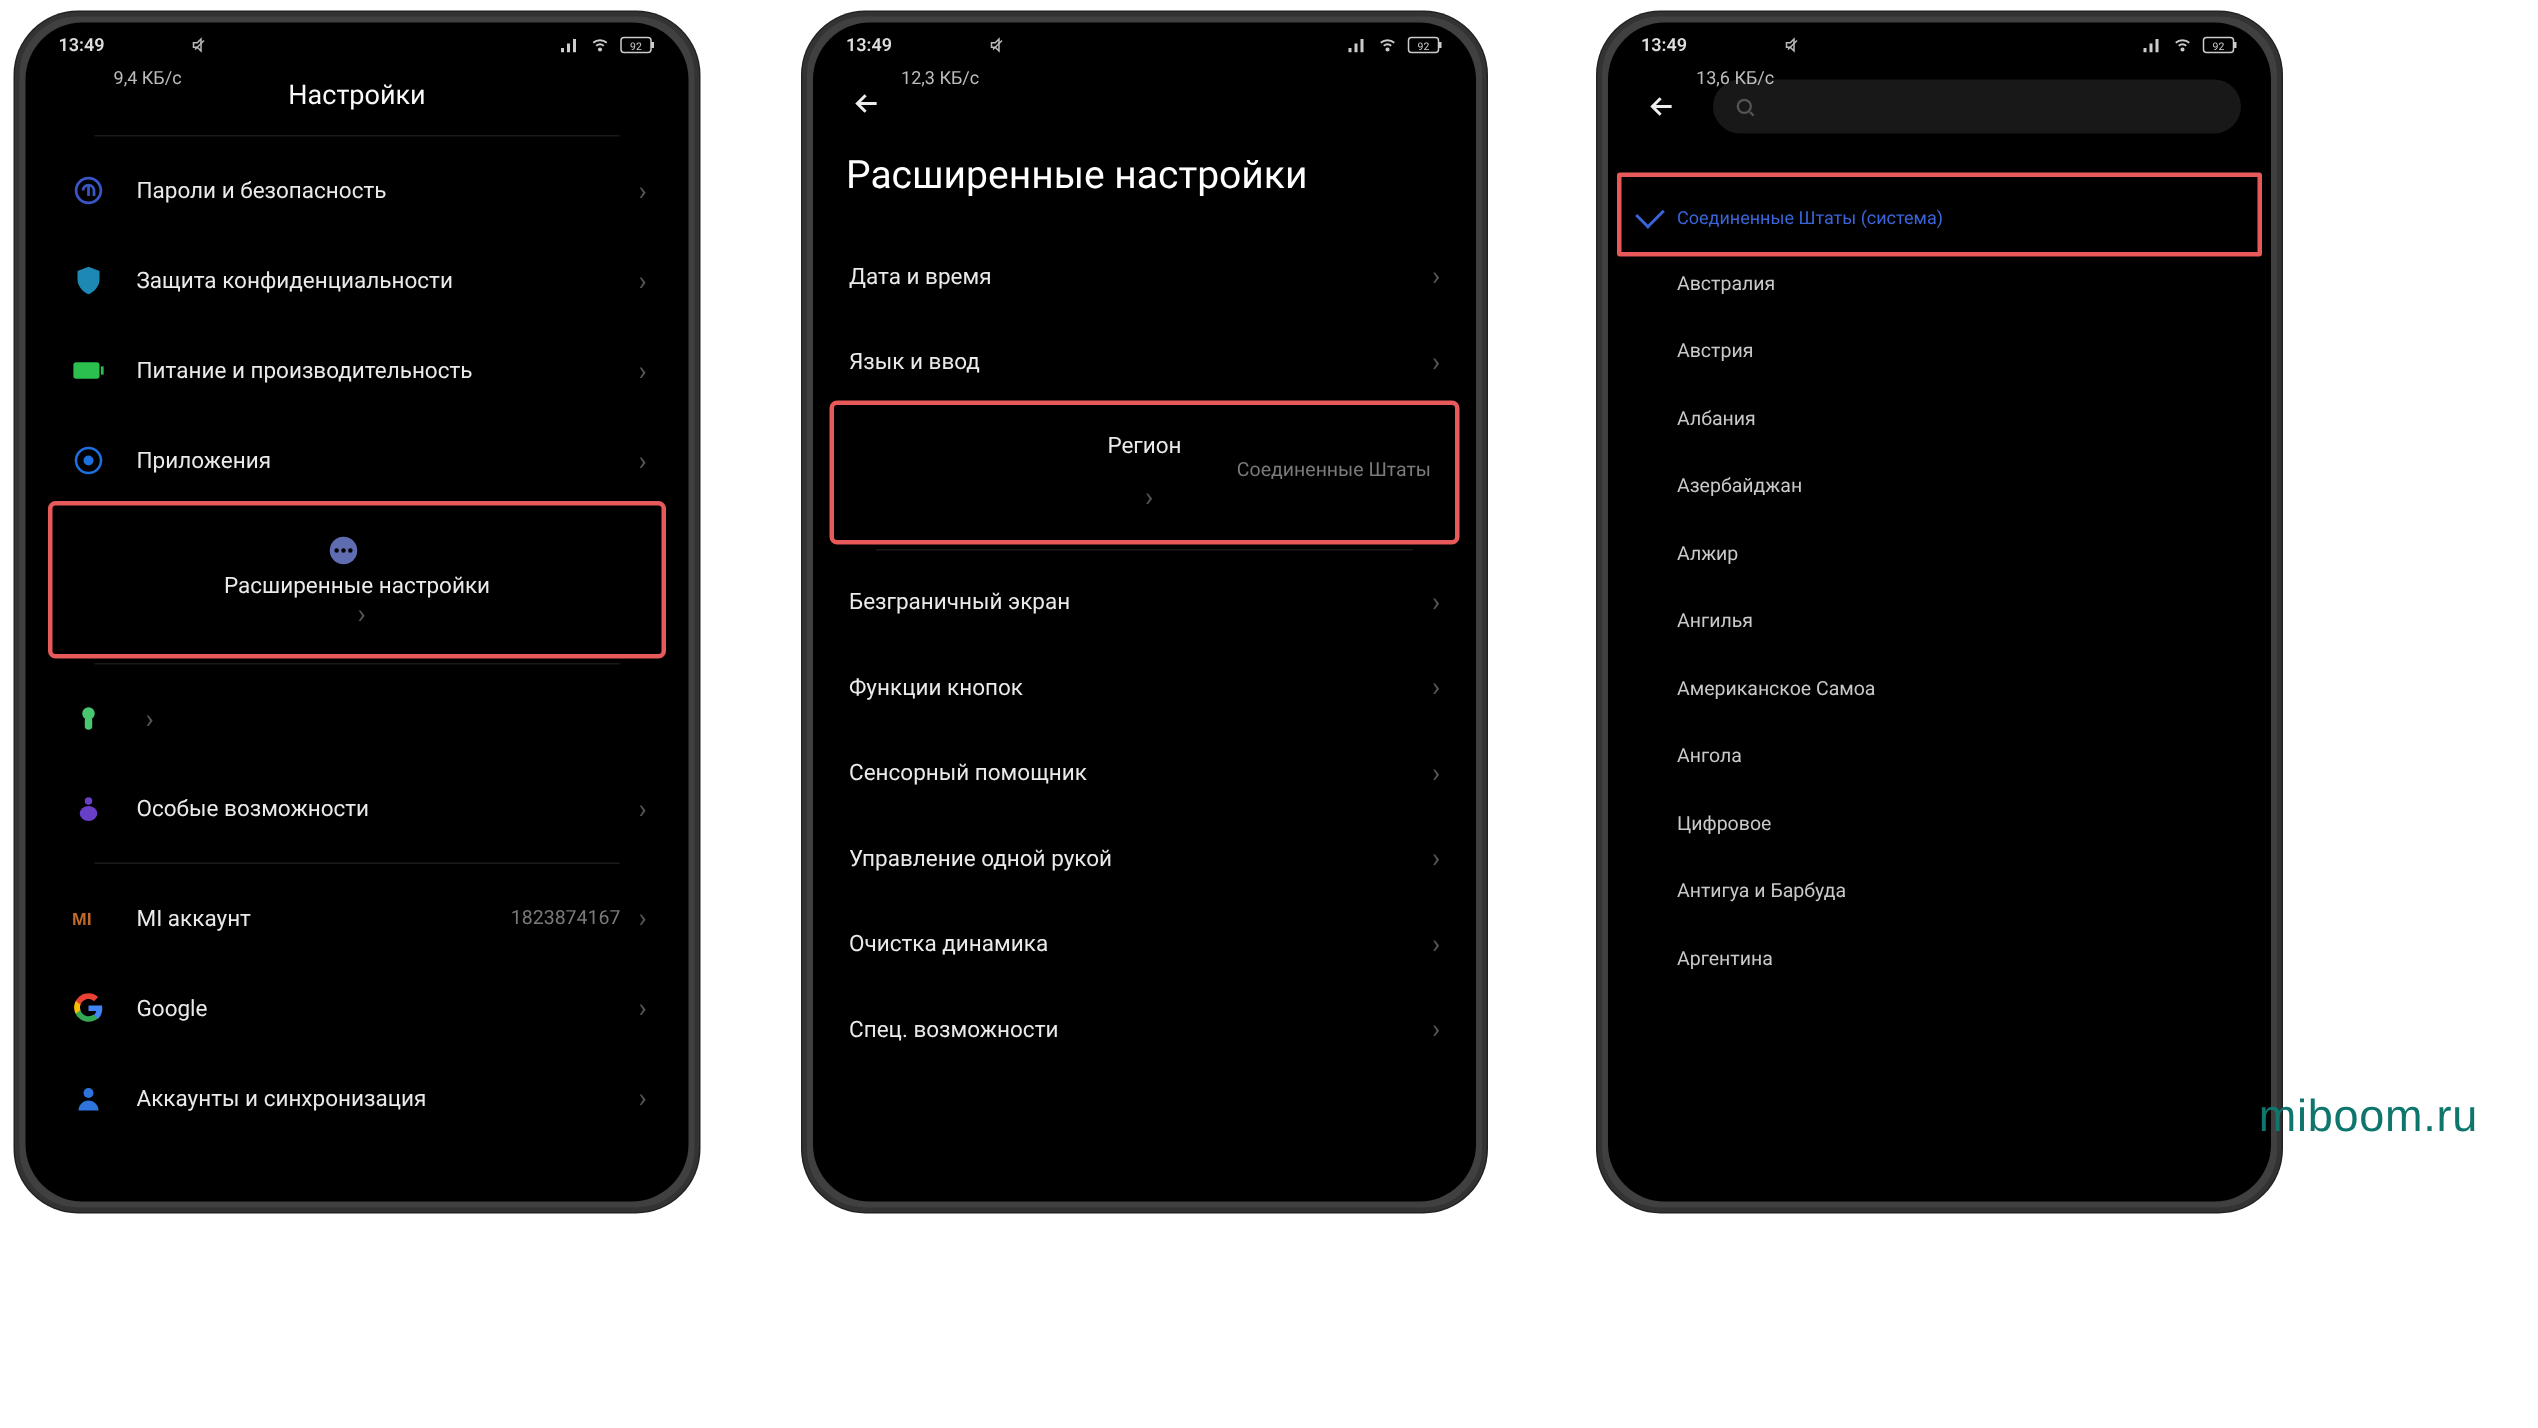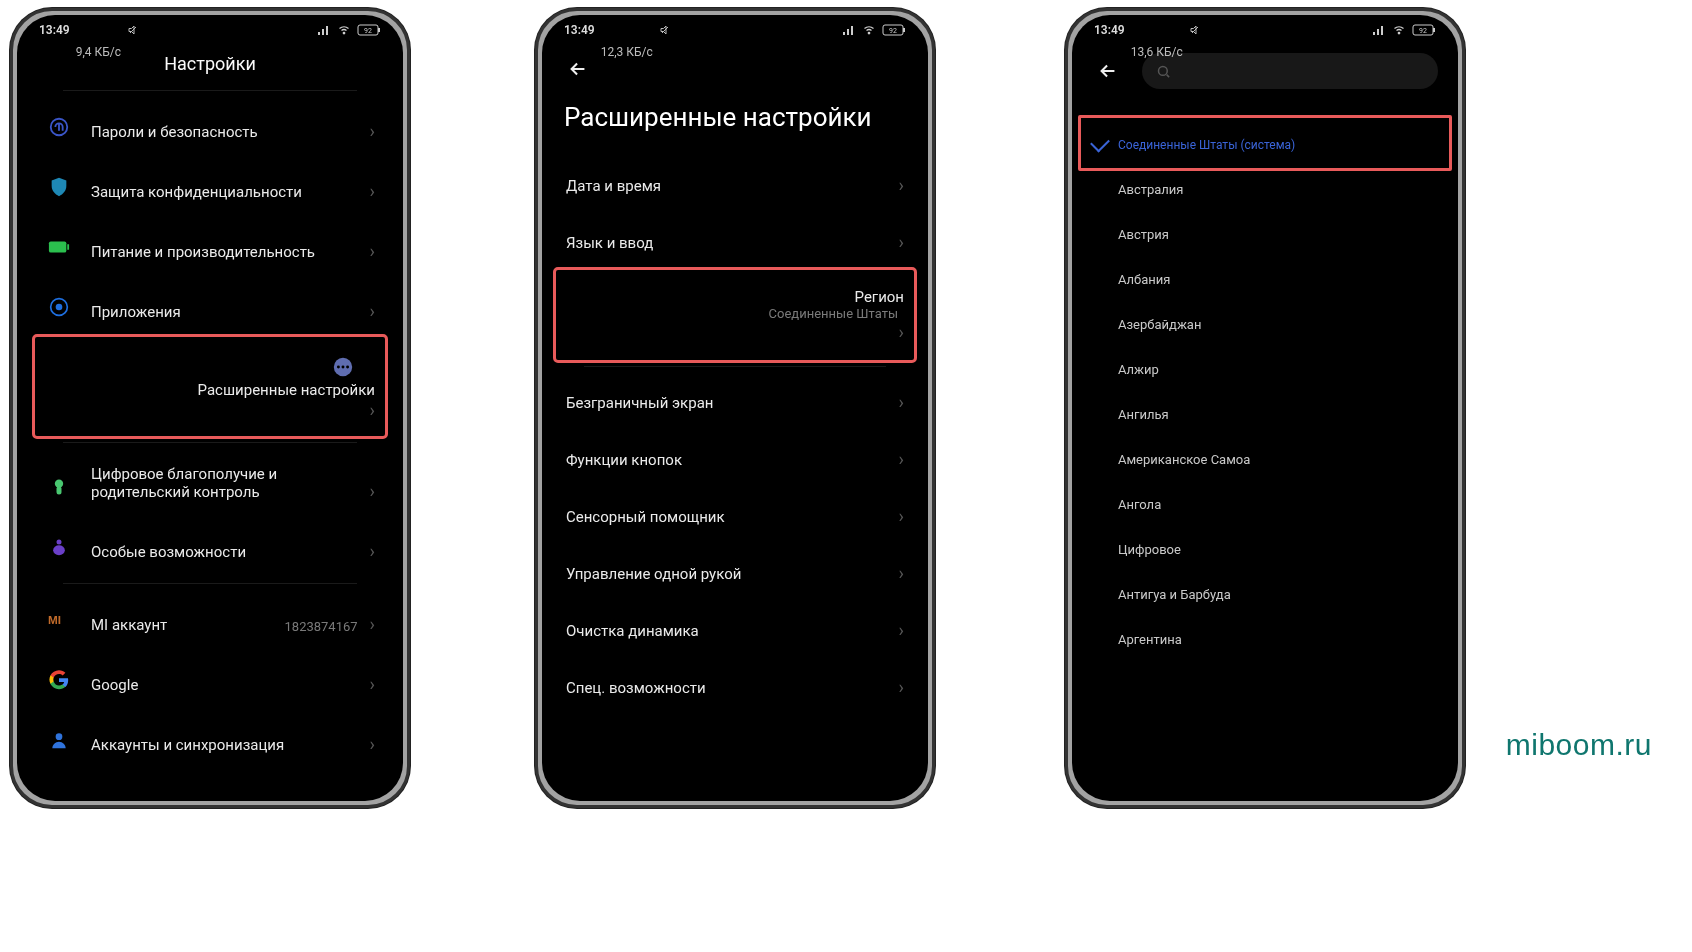--- a/index.html
+++ b/index.html
@@ -6,23 +6,23 @@
   body {
     background: #ffffff;
     font-family: -apple-system, "Segoe UI", Roboto, Arial, sans-serif;
     width: 1692px;
     height: 952px;
     position: relative;
     overflow: hidden;
   }
   .phone {
     position: absolute;
-    width: 400px;
+    width: 456px;
     height: 800px;
-    background: #a3a3a3;
+    background: #404040;
     border-radius: 42px;
     border: 3px solid #333;
     overflow: hidden;
     box-shadow: 0 0 0 1px #222;
   }
   .phone::before,
   .phone::after {
     content: "";
     position: absolute;
     background: #444;
@@ -76,21 +76,21 @@
   }
   .search-field {
     flex:1; margin-left:10px; height:36px;
     background:#181818; border-radius:18px;
     display:flex; align-items:center; padding:0 14px;
     color:#555;
   }
   .list { padding: 0 18px; }
   .divider { height:1px; background:#1a1a1a; margin: 6px 28px; }
   .row {
-    display:flex; align-items:flex-end;
+    display:flex; align-items:center;
     padding: 16px 10px;
     cursor:pointer;
   }
   .row.tall { padding: 18px 10px; }
   .icon-slot {
     width:28px; height:28px; margin-right:18px;
     display:flex; align-items:center; justify-content:center;
     flex-shrink:0;
   }
   .row-body { flex:1; min-width:0; }
@@ -242,23 +242,20 @@
 
       <div class="divider"></div>
       <div id="p1-g2">
           <div class="row">
             <div class="icon-slot">
               <svg width="20" height="20" viewBox="0 0 24 24" fill="#49c770">
                 <circle cx="12" cy="8" r="5"></circle>
                 <rect x="9" y="11" width="6" height="10" rx="3"></rect>
               </svg>
             </div>
-            <div class="row-body">
-              <div class="row-label">Цифровое благополучие и родительский контроль</div>
-            </div>
             <div class="chev">›</div>
           </div>
           <div class="row">
             <div class="icon-slot">
               <svg width="20" height="22" viewBox="0 0 24 24" fill="#6a3fc8">
                 <ellipse cx="12" cy="16" rx="7" ry="6"></ellipse>
                 <circle cx="12" cy="6" r="3"></circle>
               </svg>
             </div>
             <div class="row-body">

